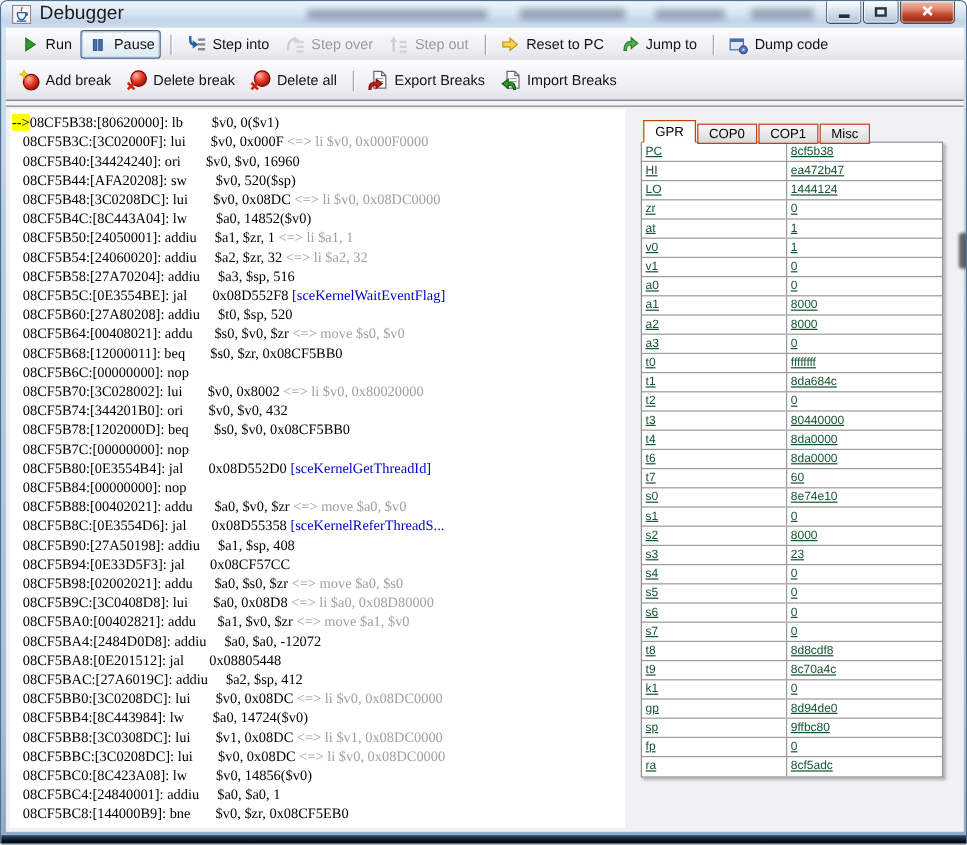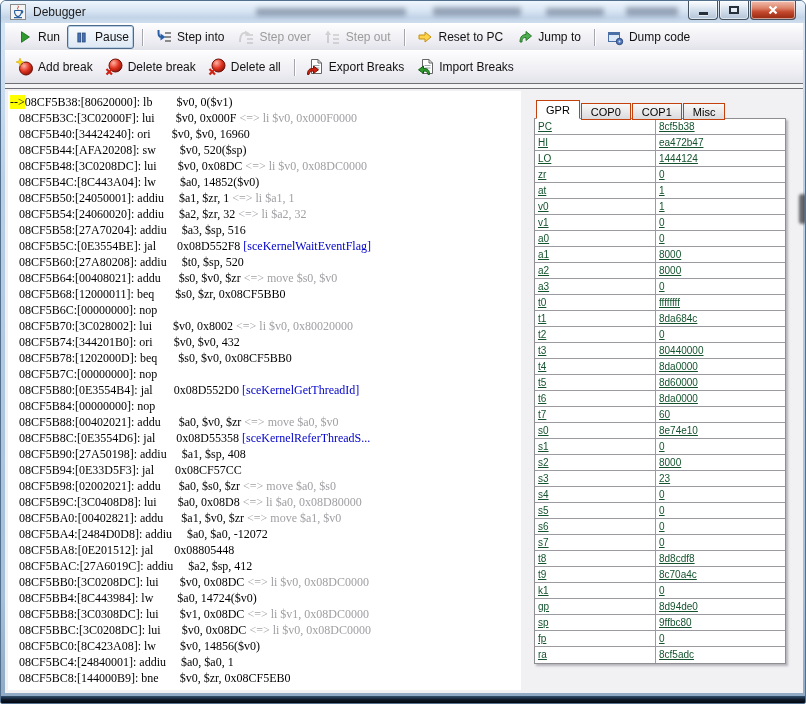--- a/index.html
+++ b/index.html
@@ -8,21 +8,21 @@
 
   .window { position:relative; width:806px; height:704px;
     background:linear-gradient(180deg,#d9e8f7 0%,#b9cfe6 25%,#a5bfd9 85%,#8fa9c4 100%);
     border:1px solid #52708e; border-radius:6px 6px 2px 2px;
     padding:22px 4px 12px 4px; overflow:hidden; }
 
   
   .titlebar { position:absolute; left:0; top:0; width:100%; height:22px;
     display:flex; align-items:center; padding-left:9px; gap:7px;
     background:linear-gradient(180deg,#eff6fd 0%,#d8e5f3 45%,#c2d4e8 75%,#cfdded 100%); }
-  .title { font-size:12px; color:#1c1c1c; }
+  .title { font-size:16px; color:#1c1c1c; }
   .appicon { width:16px; height:16px; display:inline-flex; }
   .smudge { position:absolute; filter:blur(2.5px); background:rgba(70,85,110,.45); border-radius:2px; }
   .s1{left:255px;top:7px;width:150px;height:8px;} .s2{left:432px;top:6px;width:88px;height:9px;}
   .s3{left:545px;top:7px;width:58px;height:8px;} .s4{left:625px;top:6px;width:52px;height:9px;}
   .win-btns { position:absolute; top:0; right:9px; display:flex; gap:1px; }
   .wbtn { width:30px; height:19px; border:1px solid #44525f; border-top:none;
     border-radius:0 0 4px 4px; display:flex; align-items:center; justify-content:center;
     background:linear-gradient(rgba(255,255,255,.85),rgba(210,220,232,.5) 45%,rgba(165,180,198,.45));
     box-shadow:inset 0 0 0 1px rgba(255,255,255,.55); }
   .wbtn.close { width:46px;
@@ -374,24 +374,20 @@
             </div>
             <div class="rrow">
               <span class="rname">t3</span>
               <span class="rval">80440000</span>
             </div>
             <div class="rrow">
               <span class="rname">t4</span>
               <span class="rval">8da0000</span>
             </div>
             <div class="rrow">
-              <span class="rname">t5</span>
-              <span class="rval">8d60000</span>
-            </div>
-            <div class="rrow">
               <span class="rname">t6</span>
               <span class="rval">8da0000</span>
             </div>
             <div class="rrow">
               <span class="rname">t7</span>
               <span class="rval">60</span>
             </div>
             <div class="rrow">
               <span class="rname">s0</span>
               <span class="rval">8e74e10</span>

